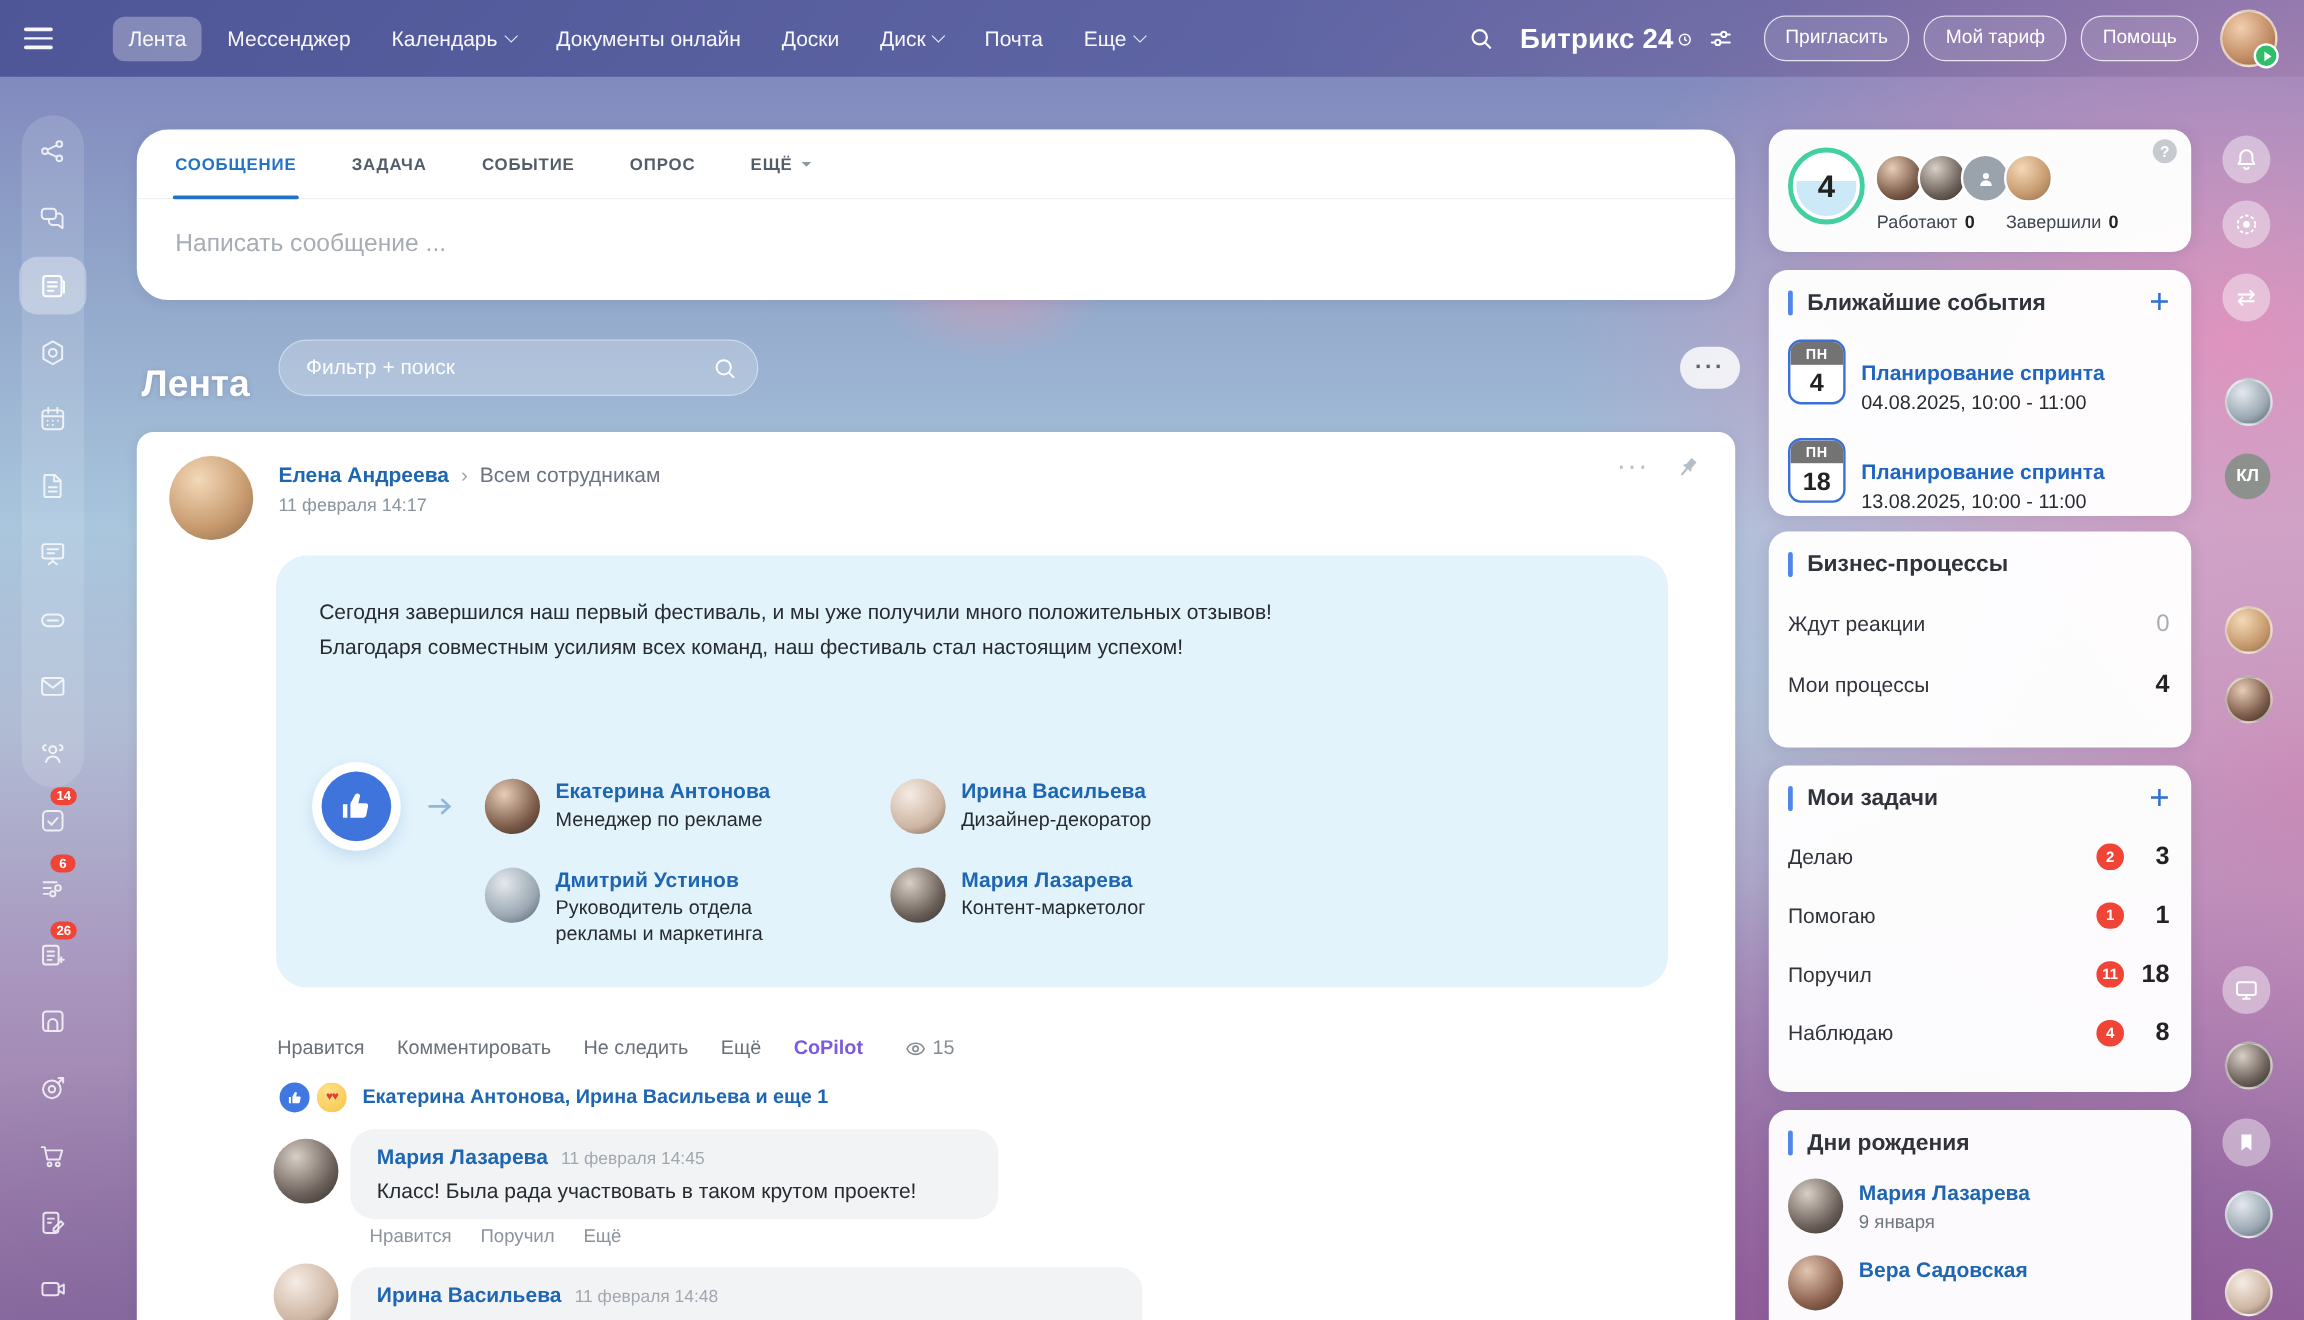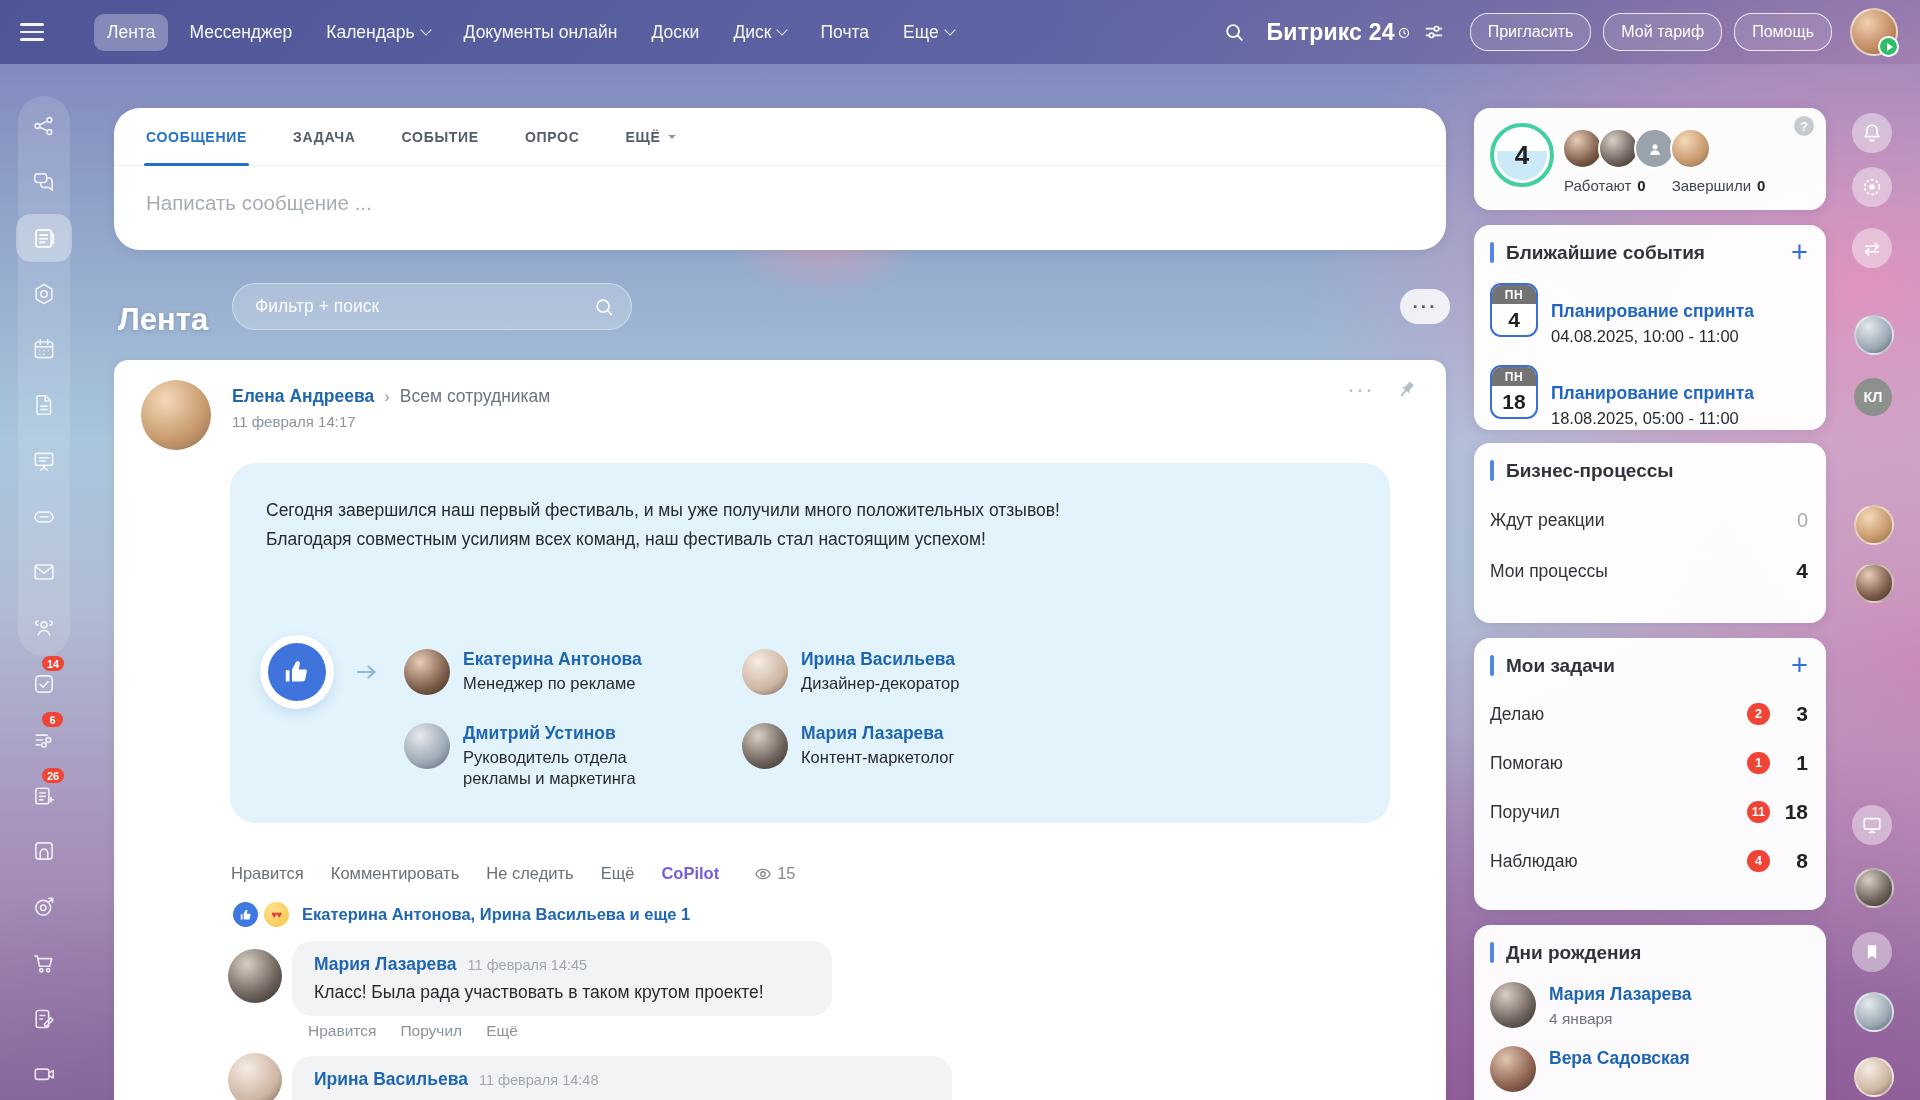--- a/index.html
+++ b/index.html
@@ -546,21 +546,21 @@
         <div class="ev-time">04.08.2025, 10:00 - 11:00</div>
       </div>
     </div>
     <div class="ev-row">
       <div class="cal-chip">
         <div class="cal-top">ПН</div>
         <div class="cal-num">18</div>
       </div>
       <div>
         <div class="ev-title">Планирование спринта</div>
-        <div class="ev-time">18.08.2025, 05:00 - 11:00</div>
+        <div class="ev-time">13.08.2025, 10:00 - 11:00</div>
       </div>
     </div>
   </section>
 
   <section class="w" style="top:443px;height:180px">
     <div class="w-head">
       <span class="w-bar"></span>
       <span class="w-title">Бизнес-процессы</span>
     </div>
     <div class="bp-row">
@@ -603,21 +603,21 @@
 
   <section class="w" style="top:925px;height:200px">
     <div class="w-head">
       <span class="w-bar"></span>
       <span class="w-title">Дни рождения</span>
     </div>
     <div class="bd-row">
       <div class="bd-av avatar av-maria"></div>
       <div>
         <div class="bd-name">Мария Лазарева</div>
-        <div class="bd-date">4 января</div>
+        <div class="bd-date">9 января</div>
       </div>
     </div>
     <div class="bd-row">
       <div class="bd-av avatar av-vera"></div>
       <div>
         <div class="bd-name">Вера Садовская</div>
       </div>
     </div>
   </section>
 

